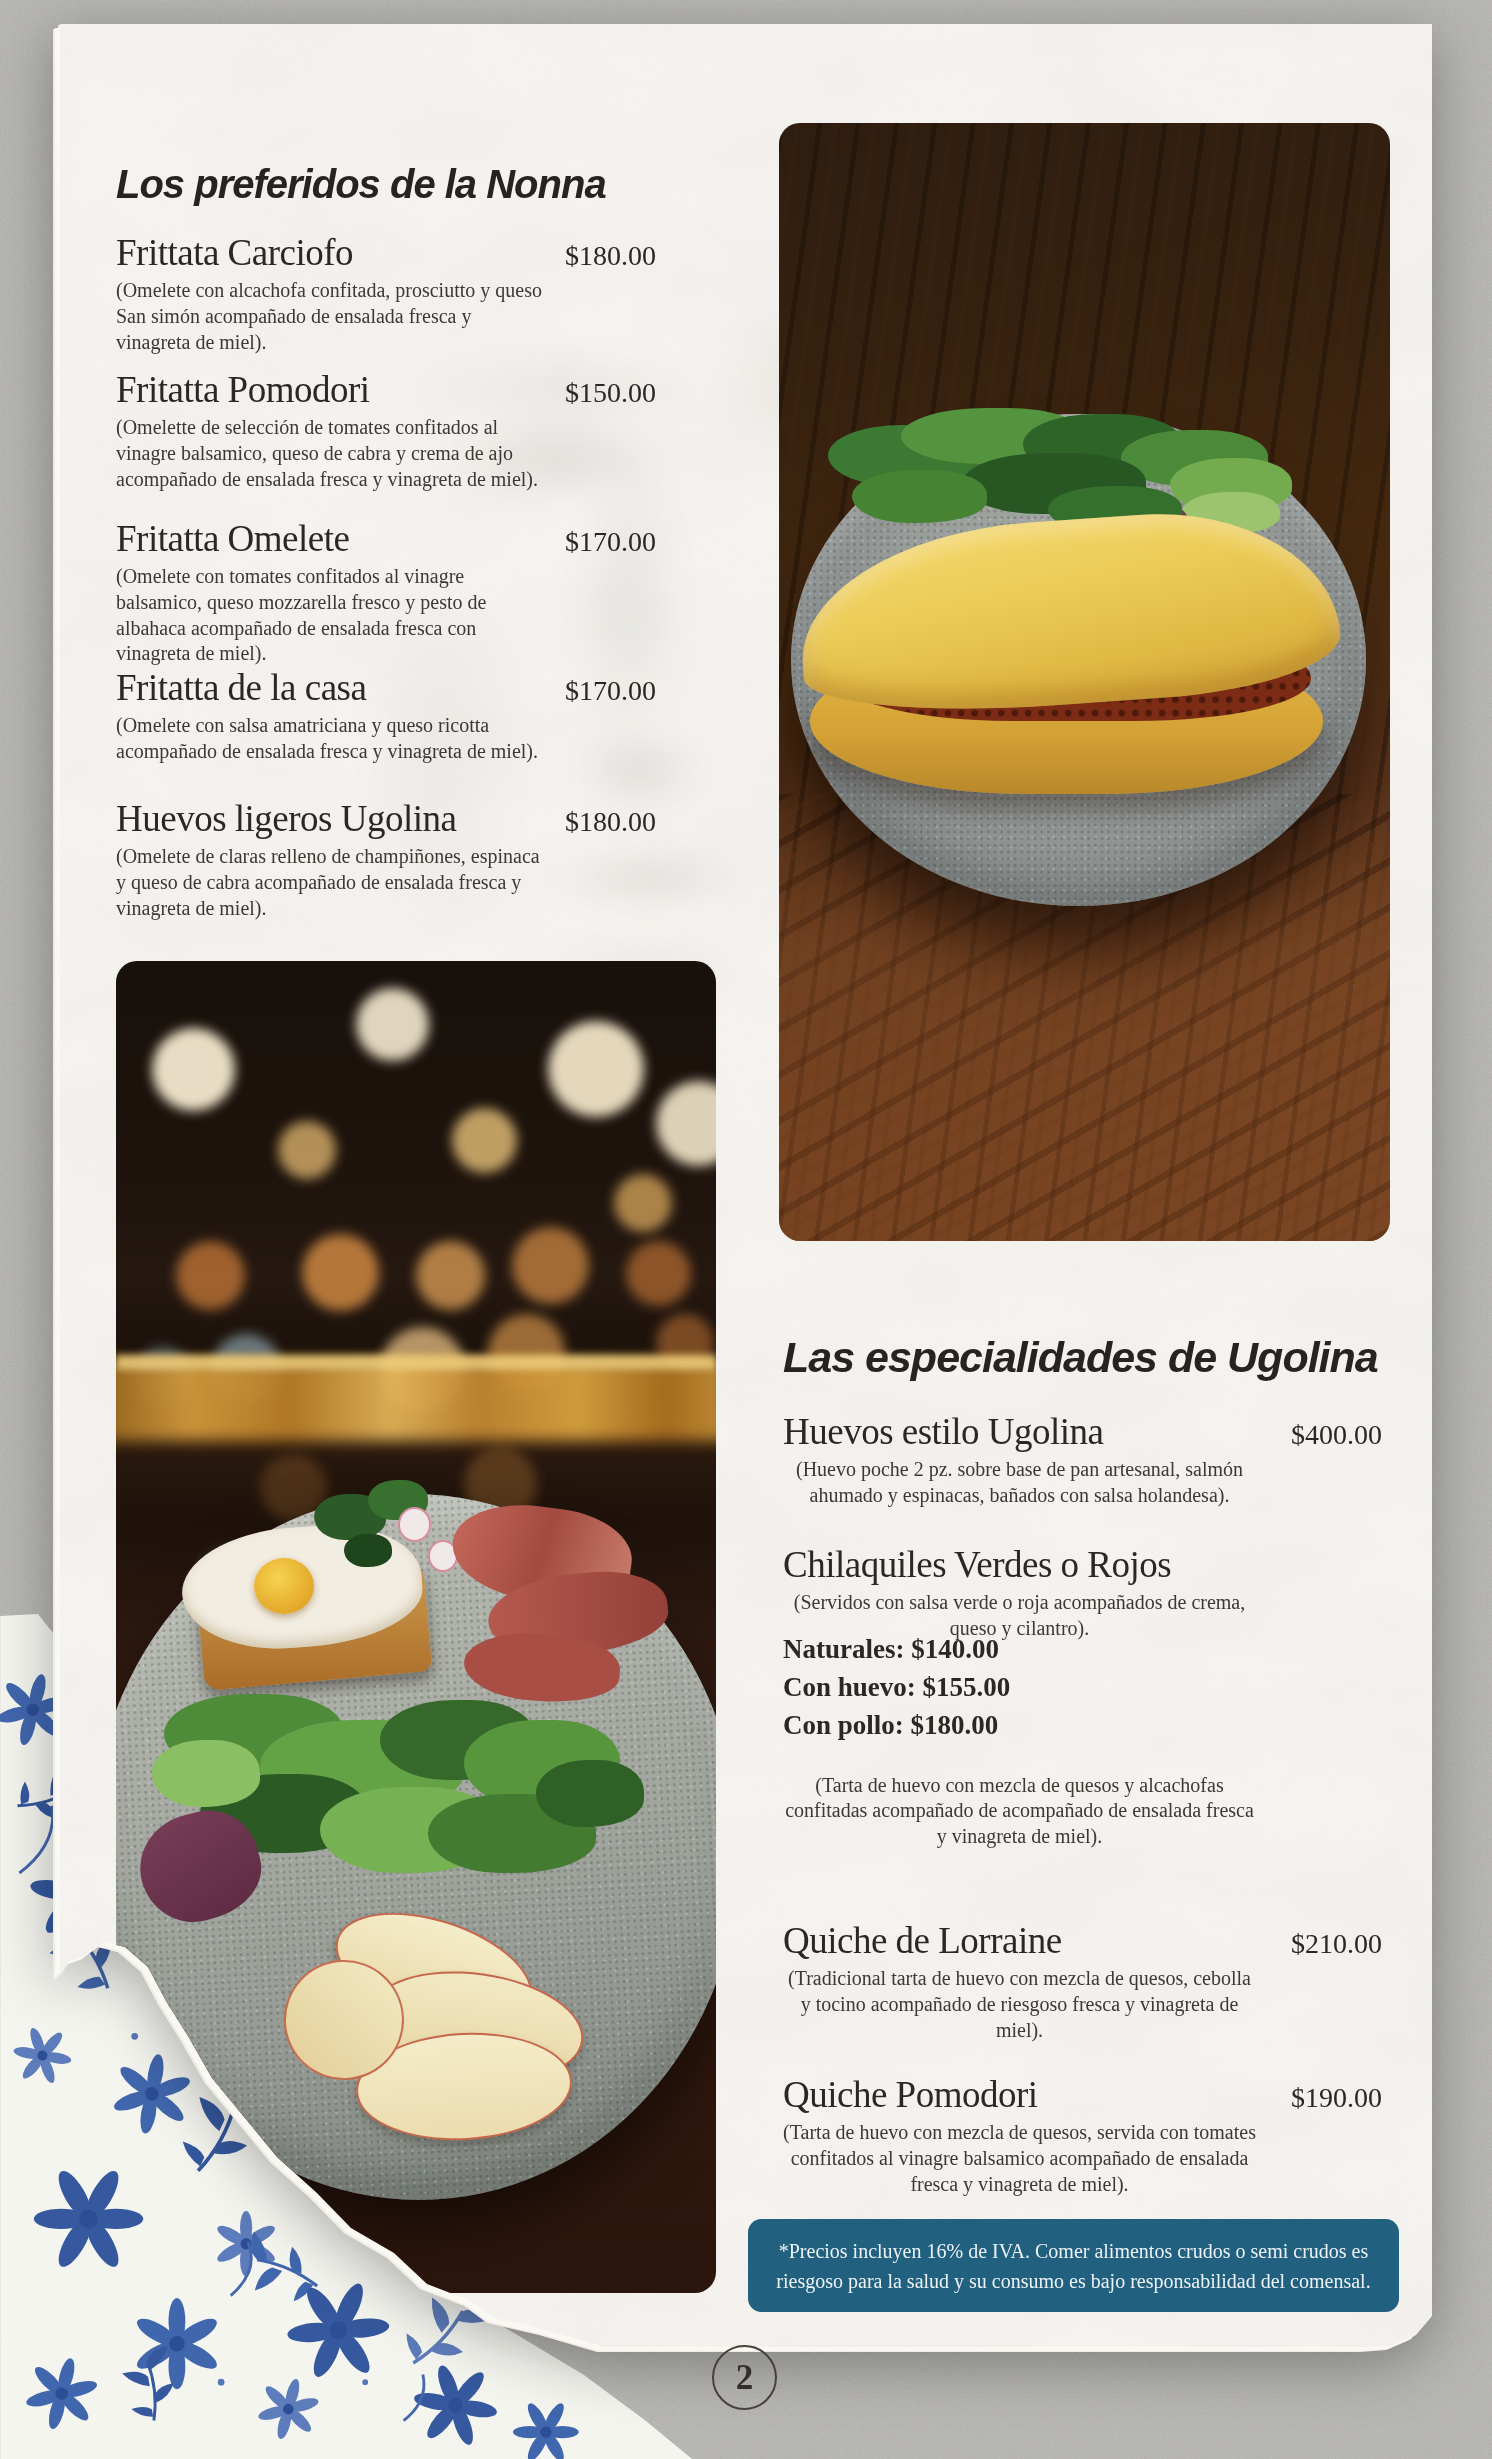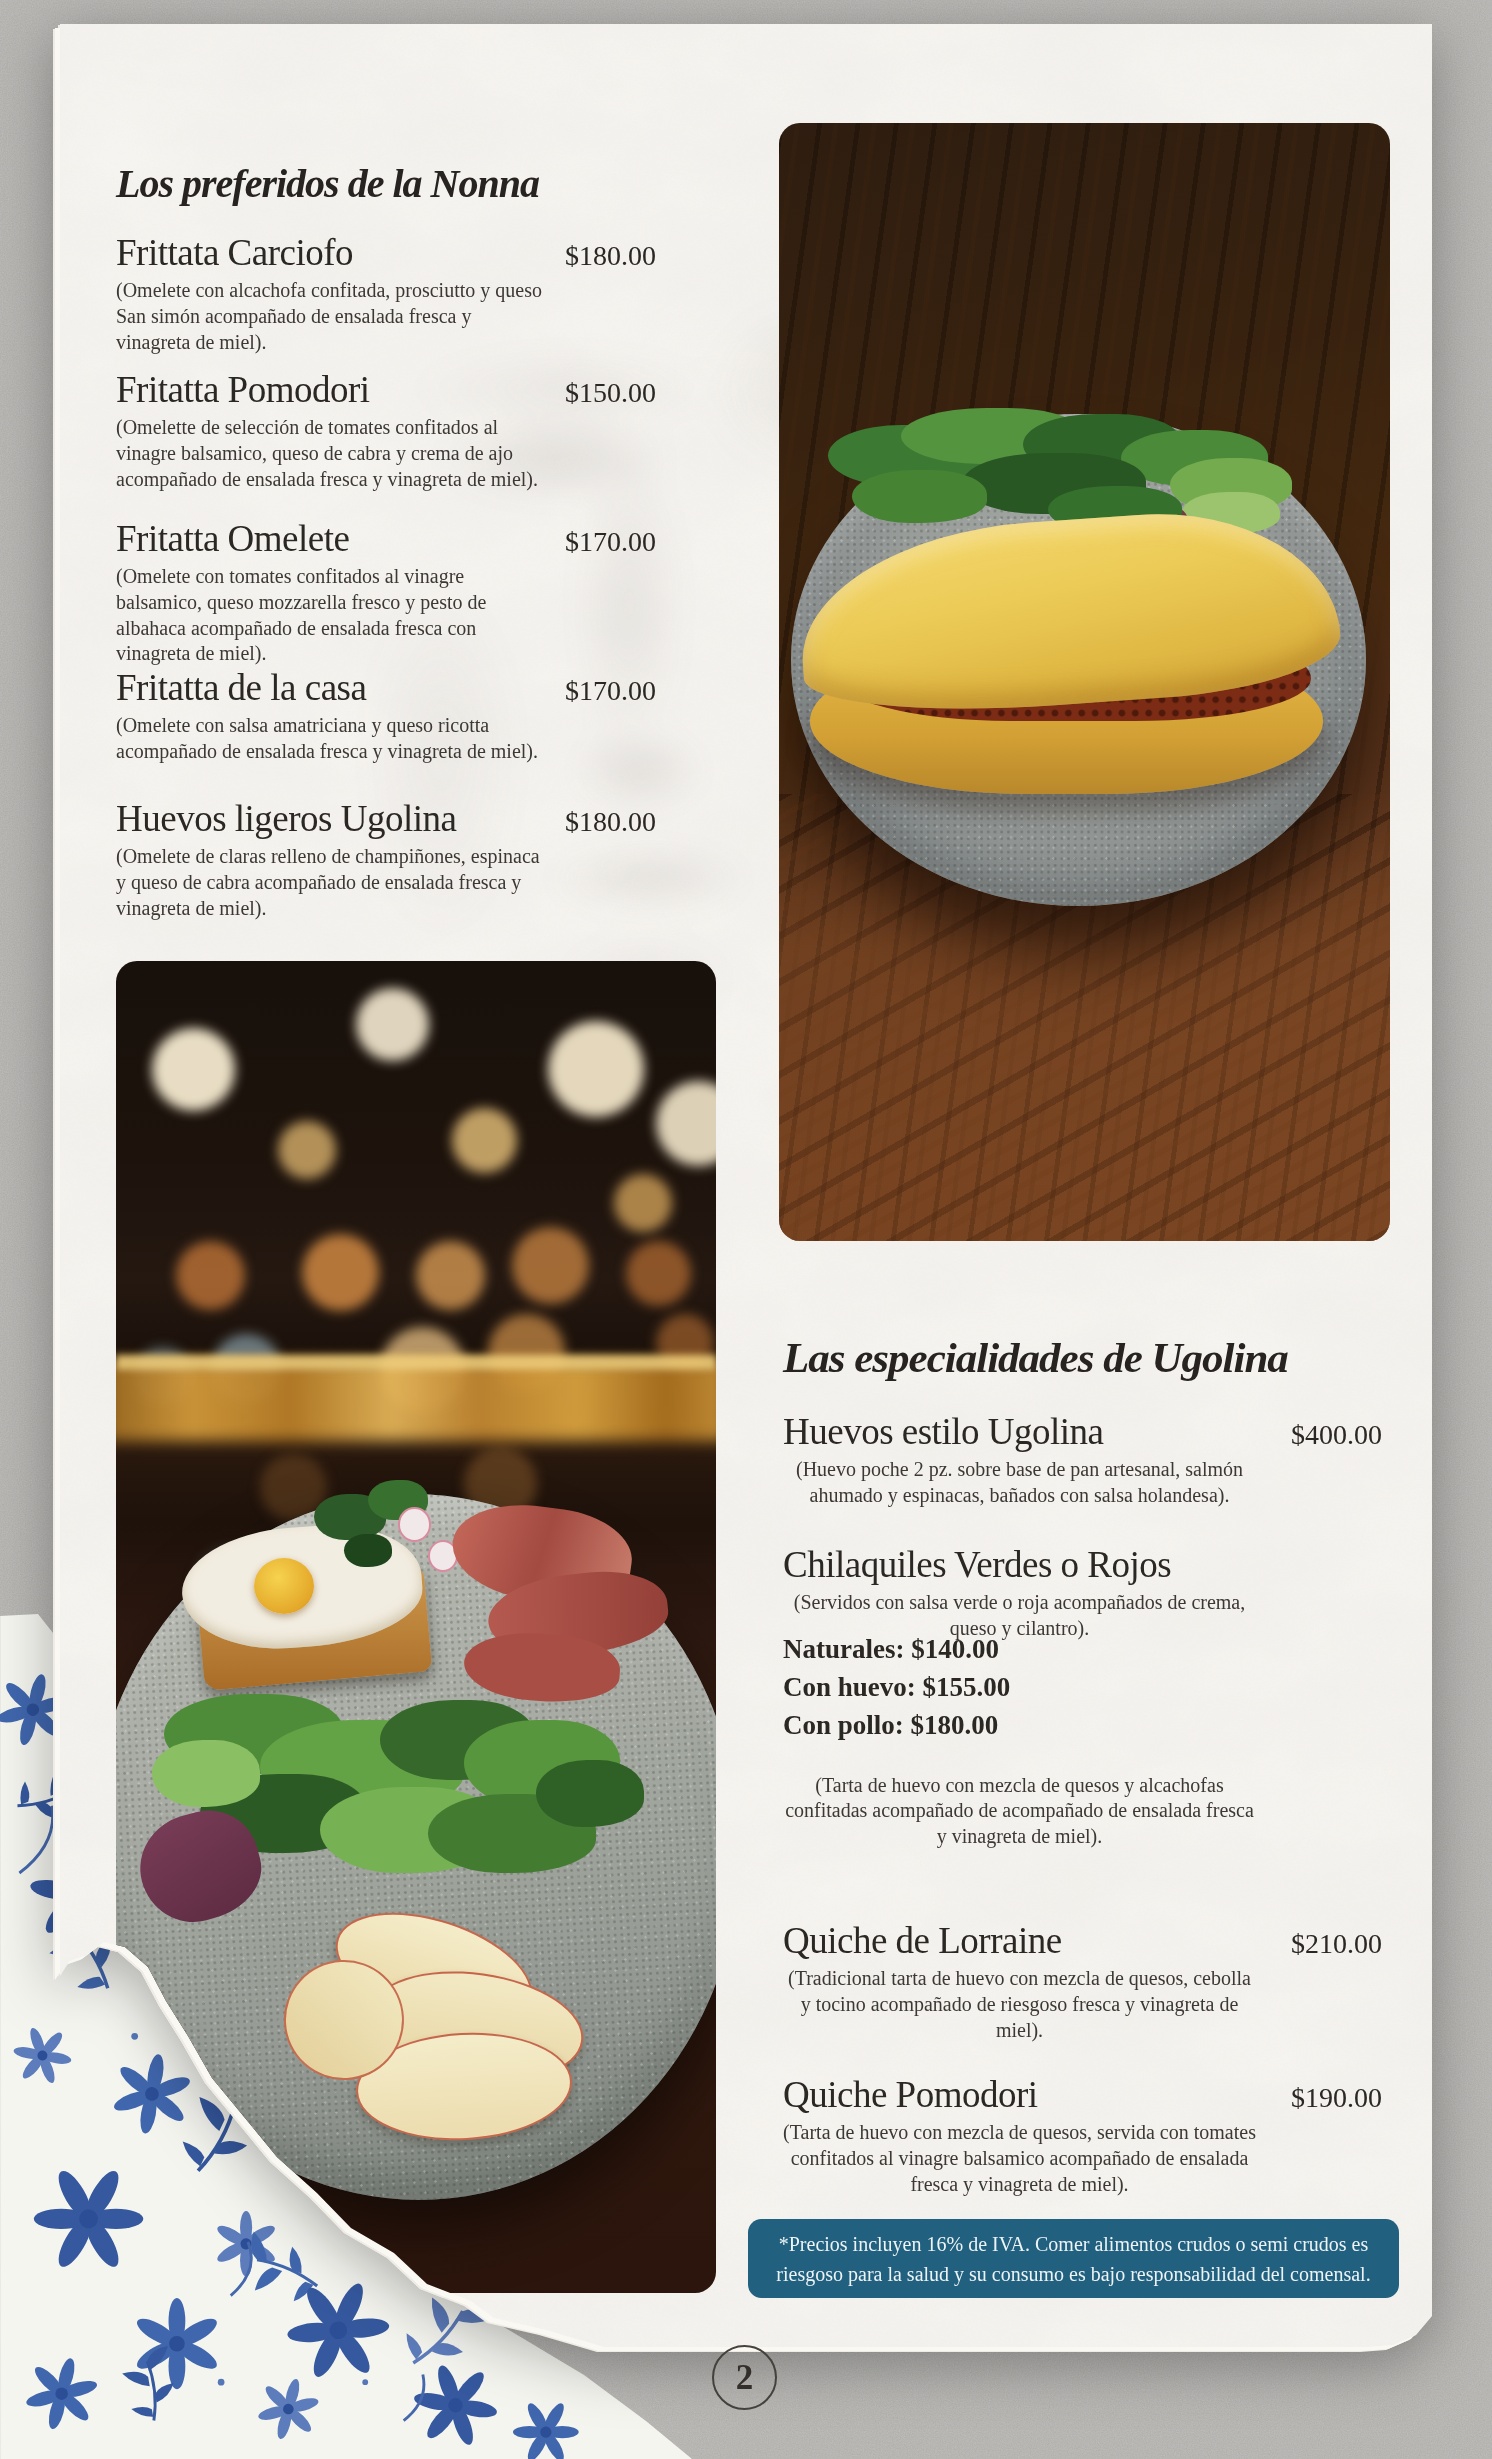--- a/index.html
+++ b/index.html
@@ -14,36 +14,36 @@
   
   .page-wrap{position:absolute;left:60px;top:24px;width:1372px;height:2323px;
              filter:drop-shadow(-4.8px 4.8px 0 #faf8f3) drop-shadow(-1.9px 1.9px 0 #efece5) drop-shadow(0 13.4px 29px rgba(0,0,0,.30));}
   .page{position:relative;width:1372px;height:2323px;background:#f8f6f2;overflow:hidden;
         clip-path:polygon(0px 0px,1372px 0px,1372px 2292px,1356px 2311px,1333px 2321px,1307px 2323px,544px 2323px,486px 2306px,434px 2294px,411px 2277px,367px 2260px,334px 2229px,291px 2204px,257px 2169px,217px 2133px,185px 2094px,152px 2054px,128px 2012px,106px 1977px,88px 1943px,65px 1923px,44px 1918px,27px 1931px,9.6px 1937px,0px 1952px);}
   .page-tex{left:0;top:0;width:100%;height:100%;opacity:.55;}
   
   .wm{position:absolute;left:288px;top:259px;width:576px;height:788px;opacity:.5;filter:blur(15.4px);}
   .wm i{position:absolute;display:block;}
   
-  .sec-title{position:absolute;font-family:Liberation Serif, serif;font-style:italic;font-weight:700;
+  .sec-title{position:absolute;font-family:Liberation Sans, sans-serif;font-style:italic;font-weight:700;
              color:#262320;letter-spacing:-1px;line-height:1;}
   .t-left{left:56px;top:113px;font-size:40px;}
   .t-right{left:723px;top:1283px;font-size:43px;}
   .item{position:absolute;left:56px;width:540px;}
   .item.rt{left:723px;width:599px;}
   .item .row{display:flex;justify-content:space-between;align-items:baseline;}
   .nm{font-size:37px;letter-spacing:-0.5px;color:#2b2824;line-height:1.1;}
   .pr{font-size:28px;color:#2b2824;letter-spacing:0;}
   .ds{font-size:20px;line-height:1.28;color:#3c3834;max-width:428px;margin-top:4.8px;}
   .item.rt .ds{max-width:473px;text-align:center;}
   .opts{position:absolute;left:723px;top:1606px;font-size:27px;font-weight:700;line-height:38px;color:#2b2824;}
   
   .note{position:absolute;left:688px;top:2195px;width:651px;min-height:73px;background:#21607f;border-radius:13.4px;
         display:flex;align-items:center;justify-content:center;padding:9.6px 15.4px;box-sizing:border-box;}
-  .note p{margin:0;font-size:20px;line-height:1.5;color:#eef3f6;text-align:center;}
+  .note p{margin:7px;font-size:20px;line-height:1.5;color:#eef3f6;text-align:center;}
   
   .pnum{position:absolute;left:712px;top:2345px;width:65px;height:65px;border:2.9px solid #45413c;border-radius:50%;
         display:flex;align-items:center;justify-content:center;font-size:35px;font-weight:700;color:#332f2b;box-sizing:border-box;}
   
   .photo{position:absolute;border-radius:21px;overflow:hidden;}
   .photo i{position:absolute;display:block;}
   
   .photo-tr{left:719px;top:99px;width:611px;height:1118px;
     background:linear-gradient(168deg,#2e1d10 0%,#38220f 26%,#46290f 46%,#59331b 62%,#6f4123 80%,#7c4b28 100%);}
   .tr-grain-top{inset:0;background:repeating-linear-gradient(98deg,rgba(12,6,2,.30) 0 4.8px,rgba(12,6,2,0) 4.8px 16.3px,rgba(70,38,14,.20) 16.3px 21px,rgba(0,0,0,0) 21px 38px);}

